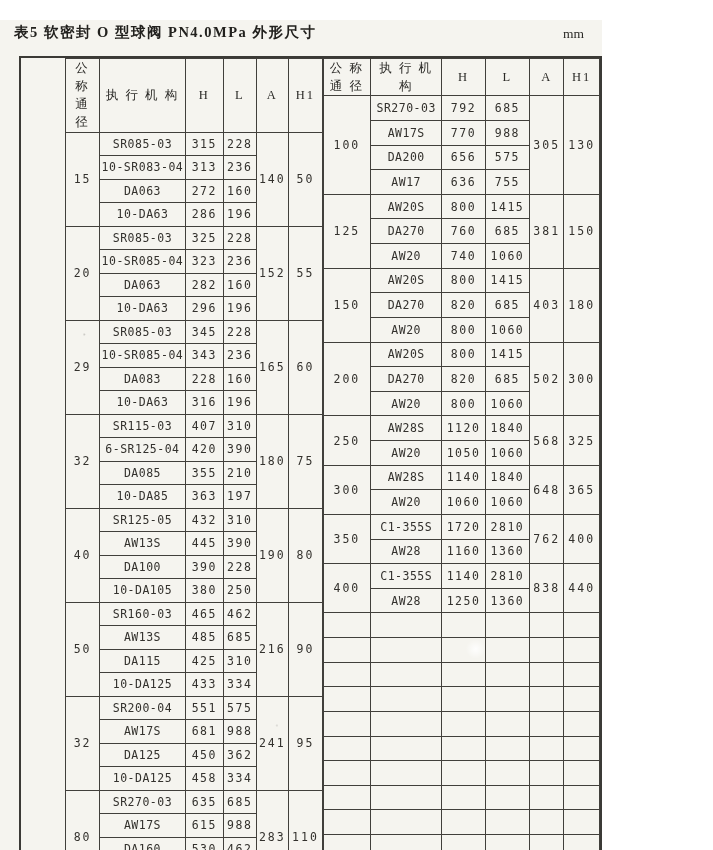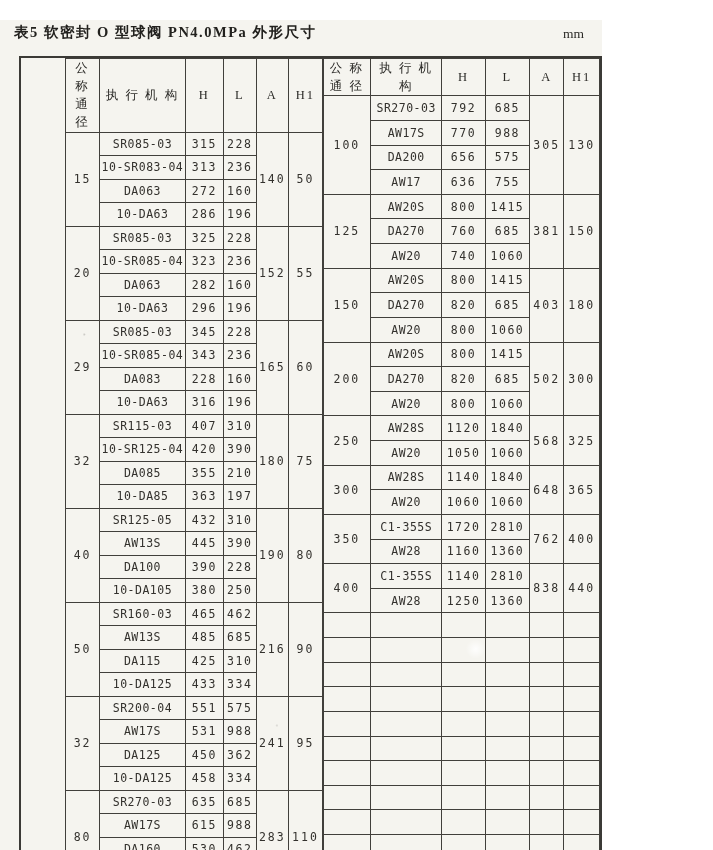--- a/index.html
+++ b/index.html
@@ -167,21 +167,21 @@
           </tr>
           <tr>
             <td class="cell-dn" rowspan="4">32</td>
             <td class="cell-actuator">SR115-03</td>
             <td class="cell-h">407</td>
             <td class="cell-l">310</td>
             <td class="cell-a" rowspan="4">180</td>
             <td class="cell-h1" rowspan="4">75</td>
           </tr>
           <tr>
-            <td class="cell-actuator">10-SR125-04</td>
+            <td class="cell-actuator">6-SR125-04</td>
             <td class="cell-h">420</td>
             <td class="cell-l">390</td>
           </tr>
           <tr>
             <td class="cell-actuator">DA085</td>
             <td class="cell-h">355</td>
             <td class="cell-l">210</td>
           </tr>
           <tr>
             <td class="cell-actuator">10-DA85</td>
@@ -237,21 +237,21 @@
           <tr>
             <td class="cell-dn" rowspan="4">32</td>
             <td class="cell-actuator">SR200-04</td>
             <td class="cell-h">551</td>
             <td class="cell-l">575</td>
             <td class="cell-a" rowspan="4">241</td>
             <td class="cell-h1" rowspan="4">95</td>
           </tr>
           <tr>
             <td class="cell-actuator">AW17S</td>
-            <td class="cell-h">531</td>
+            <td class="cell-h">681</td>
             <td class="cell-l">988</td>
           </tr>
           <tr>
             <td class="cell-actuator">DA125</td>
             <td class="cell-h">450</td>
             <td class="cell-l">362</td>
           </tr>
           <tr>
             <td class="cell-actuator">10-DA125</td>
             <td class="cell-h">458</td>

